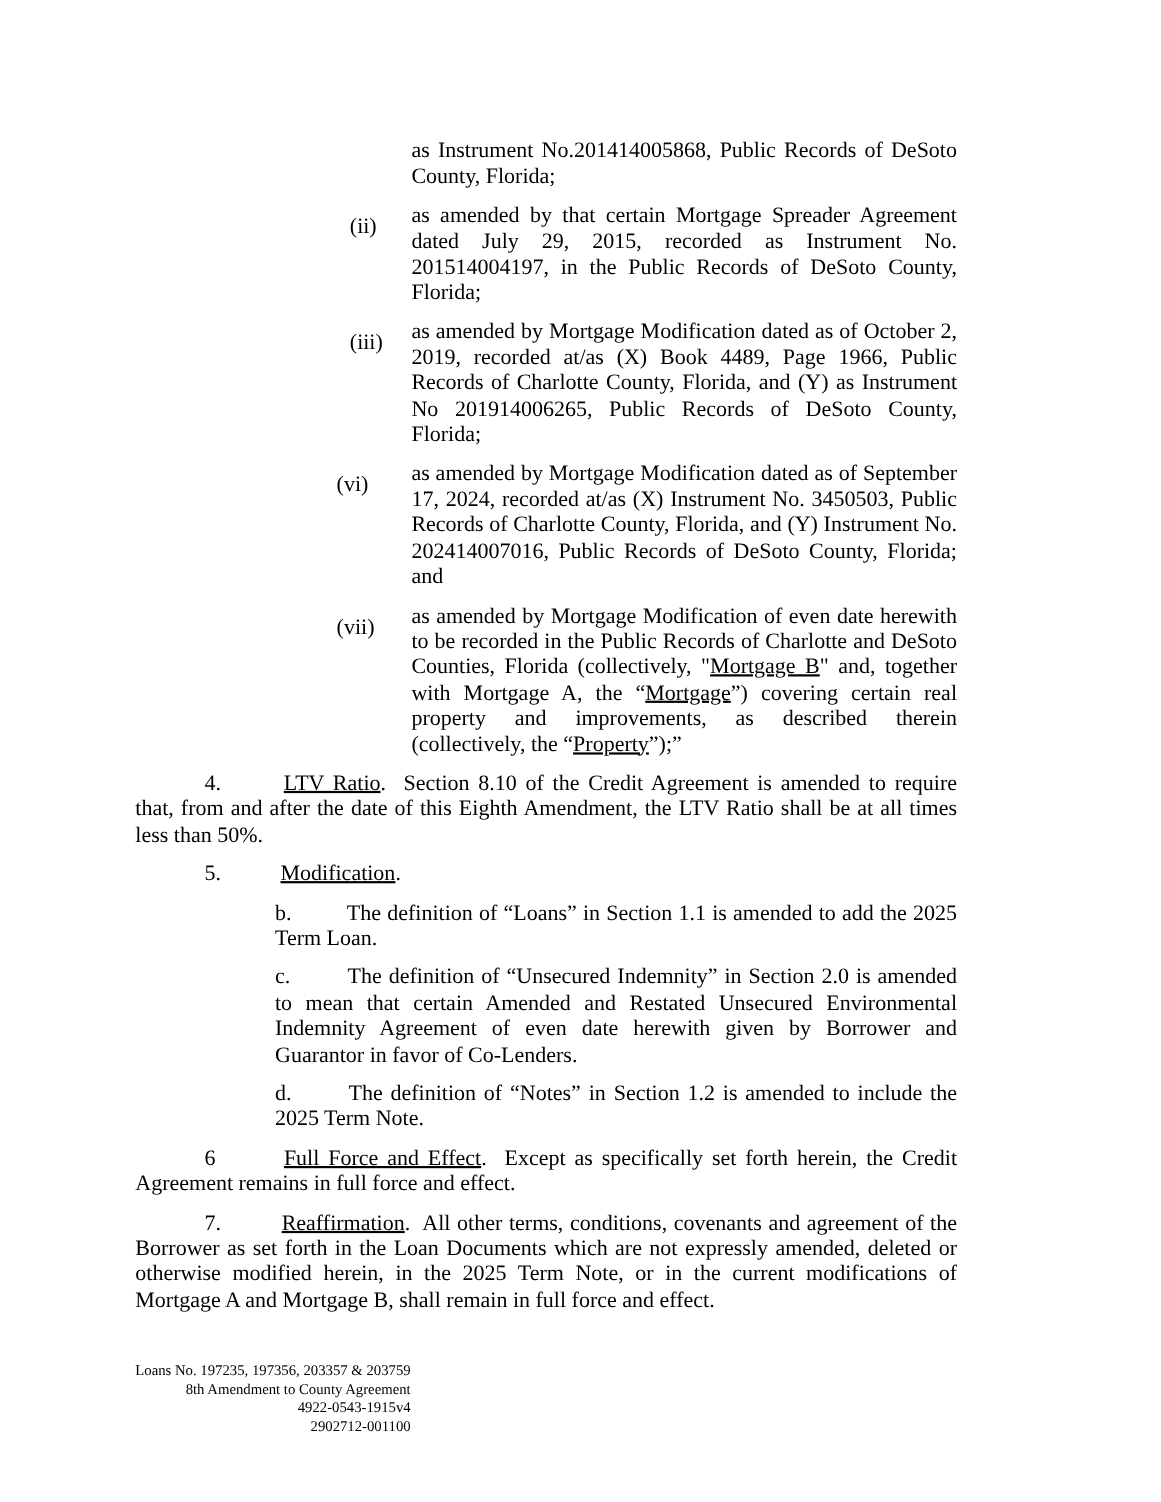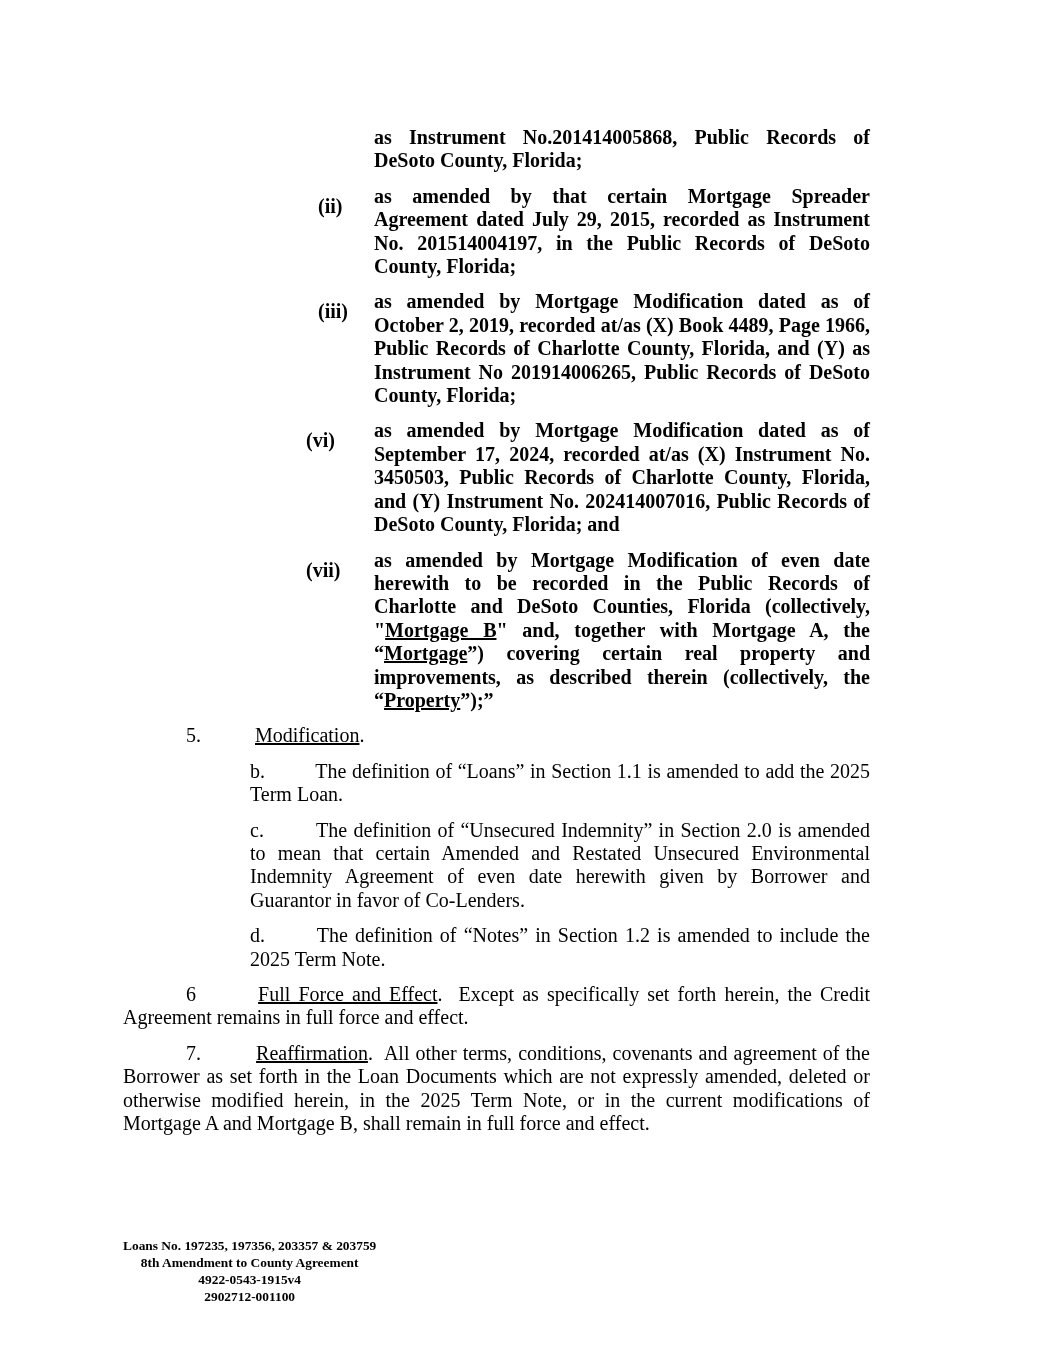--- a/index.html
+++ b/index.html
@@ -19,21 +19,20 @@
     left: 123px;
     top: 126px;
     width: 747px;
   }
   
   .list-item {
     position: relative;
     margin-left: 251px;
     margin-bottom: 12px;
     text-align: justify;
-    font-weight: bold;
   }
   .list-item .marker {
     position: absolute;
     left: -68px;
     top: 10px;
     width: 68px;
     text-align: left;
   }
   .list-item:nth-child(2) .marker,
   .list-item:nth-child(3) .marker { padding-left: 12px; }
@@ -55,22 +54,21 @@
     width: 60px;
     text-indent: 0;
   }
   .u { text-decoration: underline; }
   .footer {
     position: absolute;
     left: 123px;
     top: 1237px;
     font-size: 13.4px;
     line-height: 17px;
-    text-align: center;
-    font-weight: bold;
+    text-align: right;
   }
 </style>
 </head>
 <body>
 
 <div class="page">
   <div class="content">
     <div id="list-container">
   <div class="list-item">
     <span class="marker"></span>
@@ -91,20 +89,24 @@
     <span class="marker">(vi)</span>
     <span class="seg-host"><span>as amended by Mortgage Modification dated as of September 17, 2024, recorded at/as (X) Instrument No. 3450503, Public Records of Charlotte County, Florida, and (Y) Instrument No. 202414007016, Public Records of DeSoto County, Florida; and</span></span>
   </div>
 
   <div class="list-item">
     <span class="marker">(vii)</span>
     <span class="seg-host"><span>as amended by Mortgage Modification of even date herewith to be recorded in the Public Records of Charlotte and DeSoto Counties, Florida (collectively, "</span><span class="u">Mortgage B</span><span>" and, together with Mortgage A, the “</span><span class="u">Mortgage</span><span>”) covering certain real property and improvements, as described therein (collectively, the “</span><span class="u">Property</span><span>”);”</span></span>
   </div>
 </div>
     <div id="para-container">
+  <p class="para numbered">
+    <span class="num">4.</span>
+    <span class="seg-host"><span class="u">LTV Ratio</span><span>.&nbsp; Section 8.10 of the Credit Agreement is amended to require that, from and after the date of this Eighth Amendment, the LTV Ratio shall be at all times less than 50%.</span></span>
+  </p>
 
   <p class="para numbered">
     <span class="num">5.</span>
     <span class="seg-host"><span class="u">Modification</span><span>.</span></span>
   </p>
 
   <p class="para sub">
     <span class="num">b.</span>
     <span class="seg-host"><span>The definition of “Loans” in Section 1.1 is amended to add the 2025 Term Loan.</span></span>
   </p>

